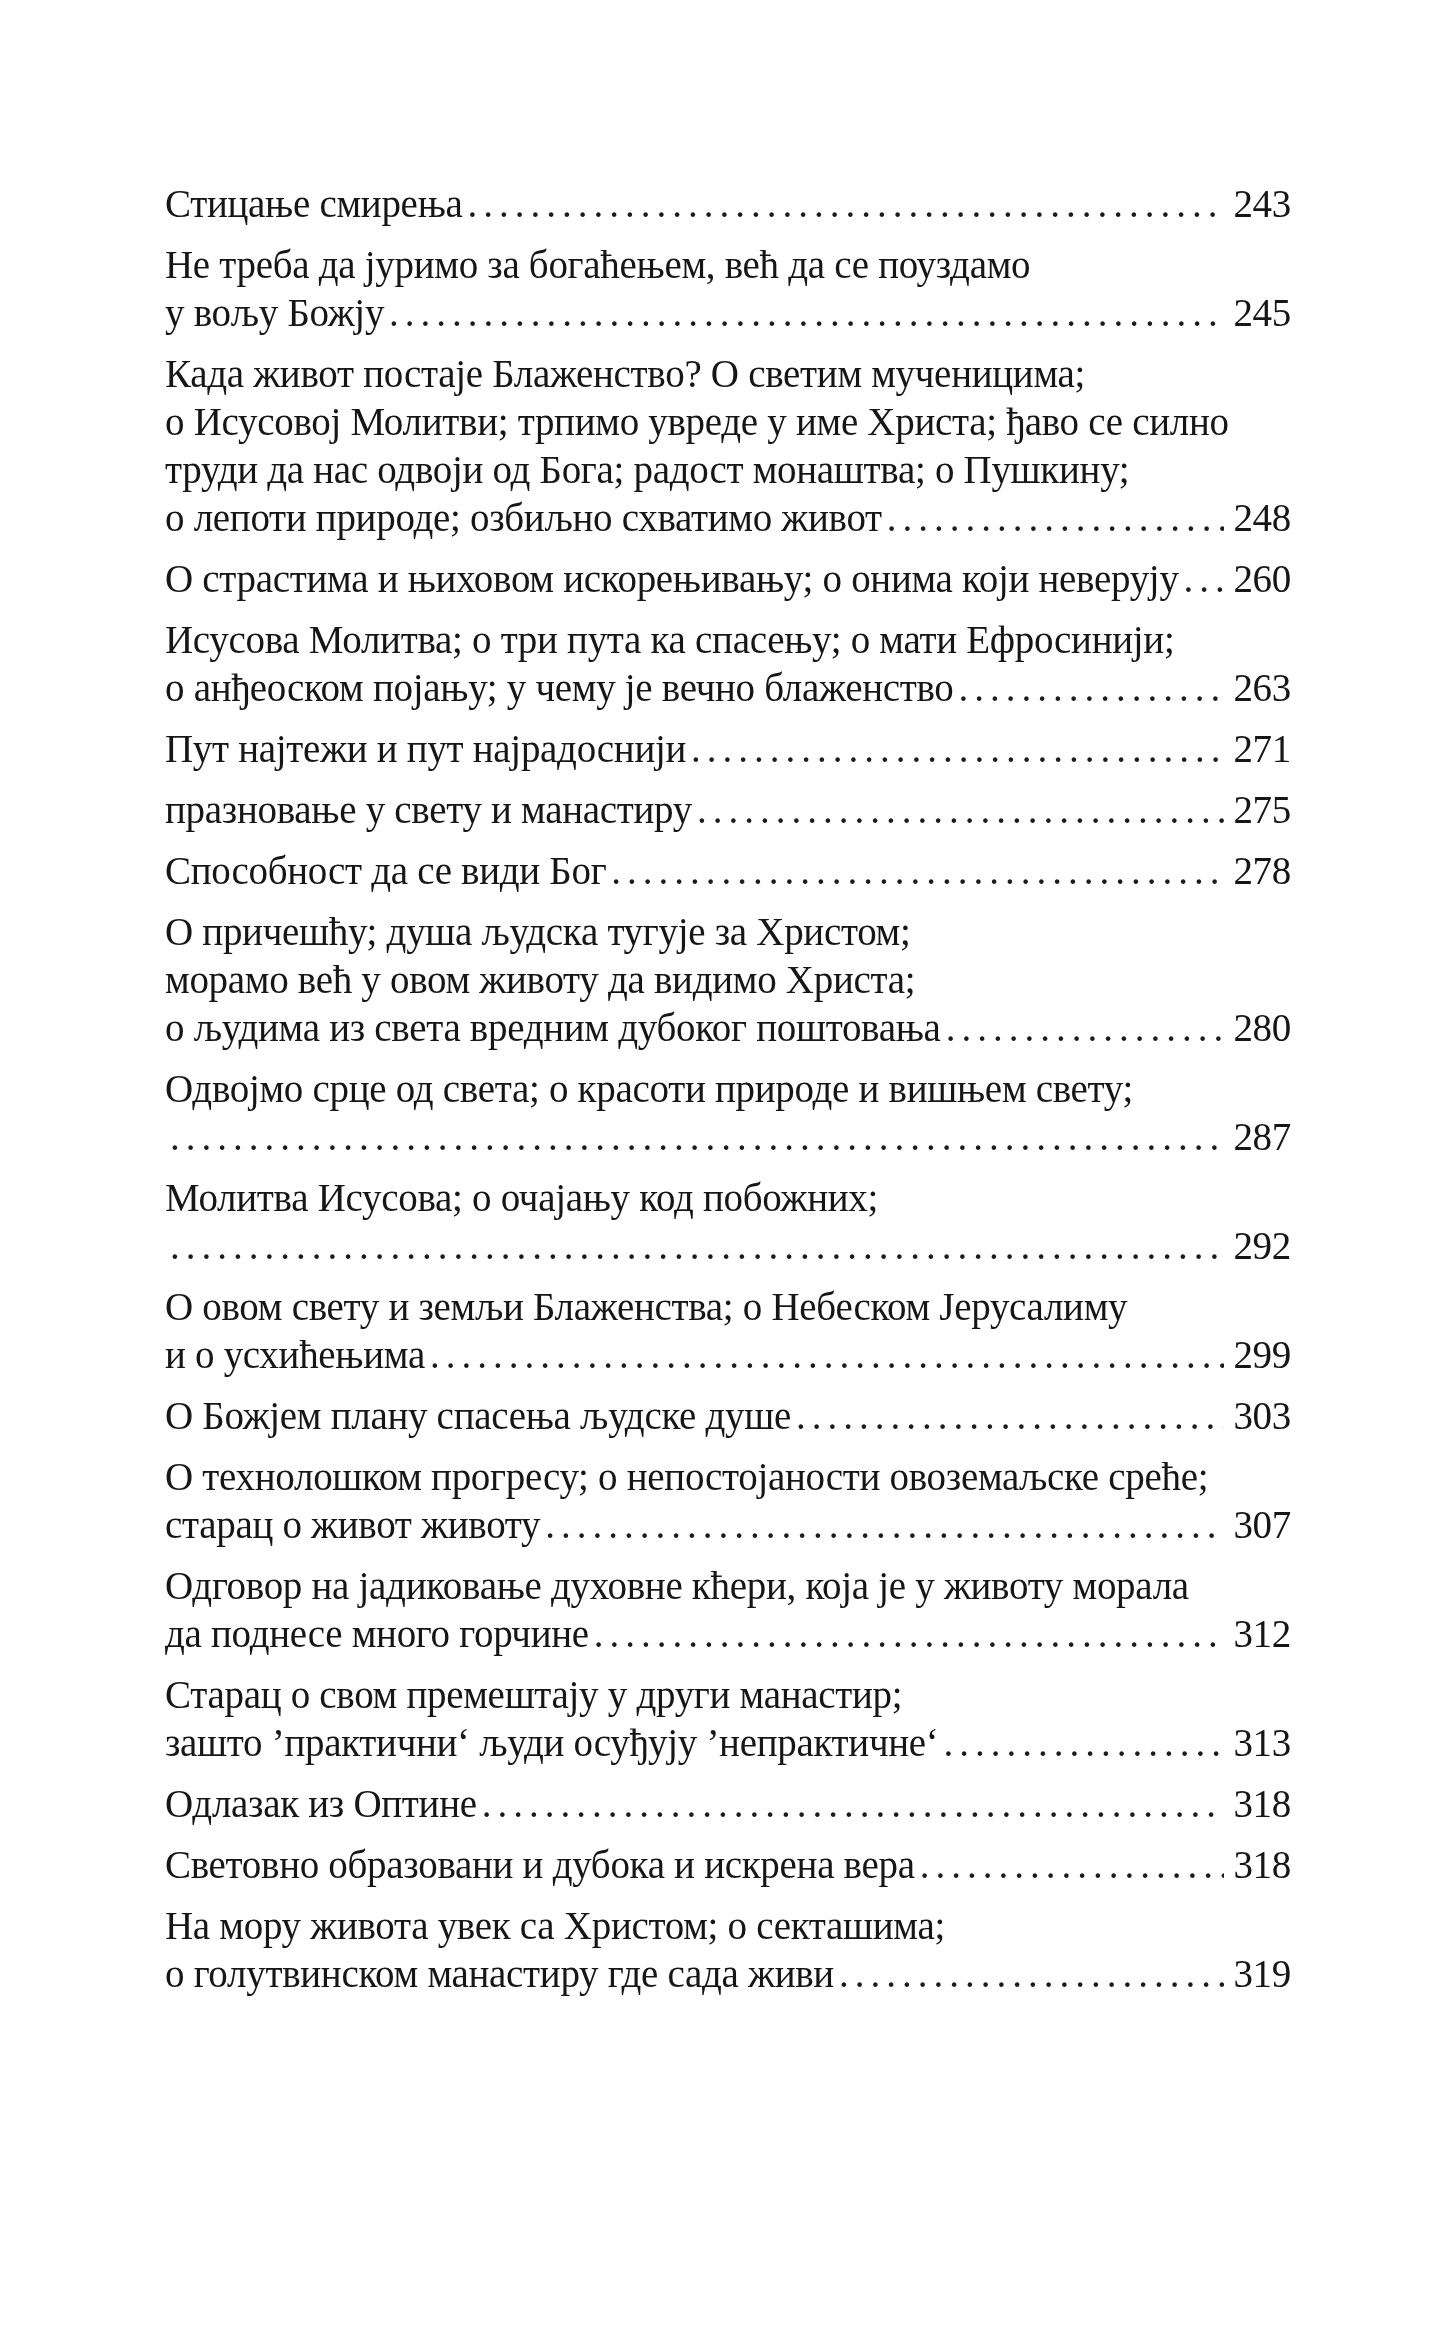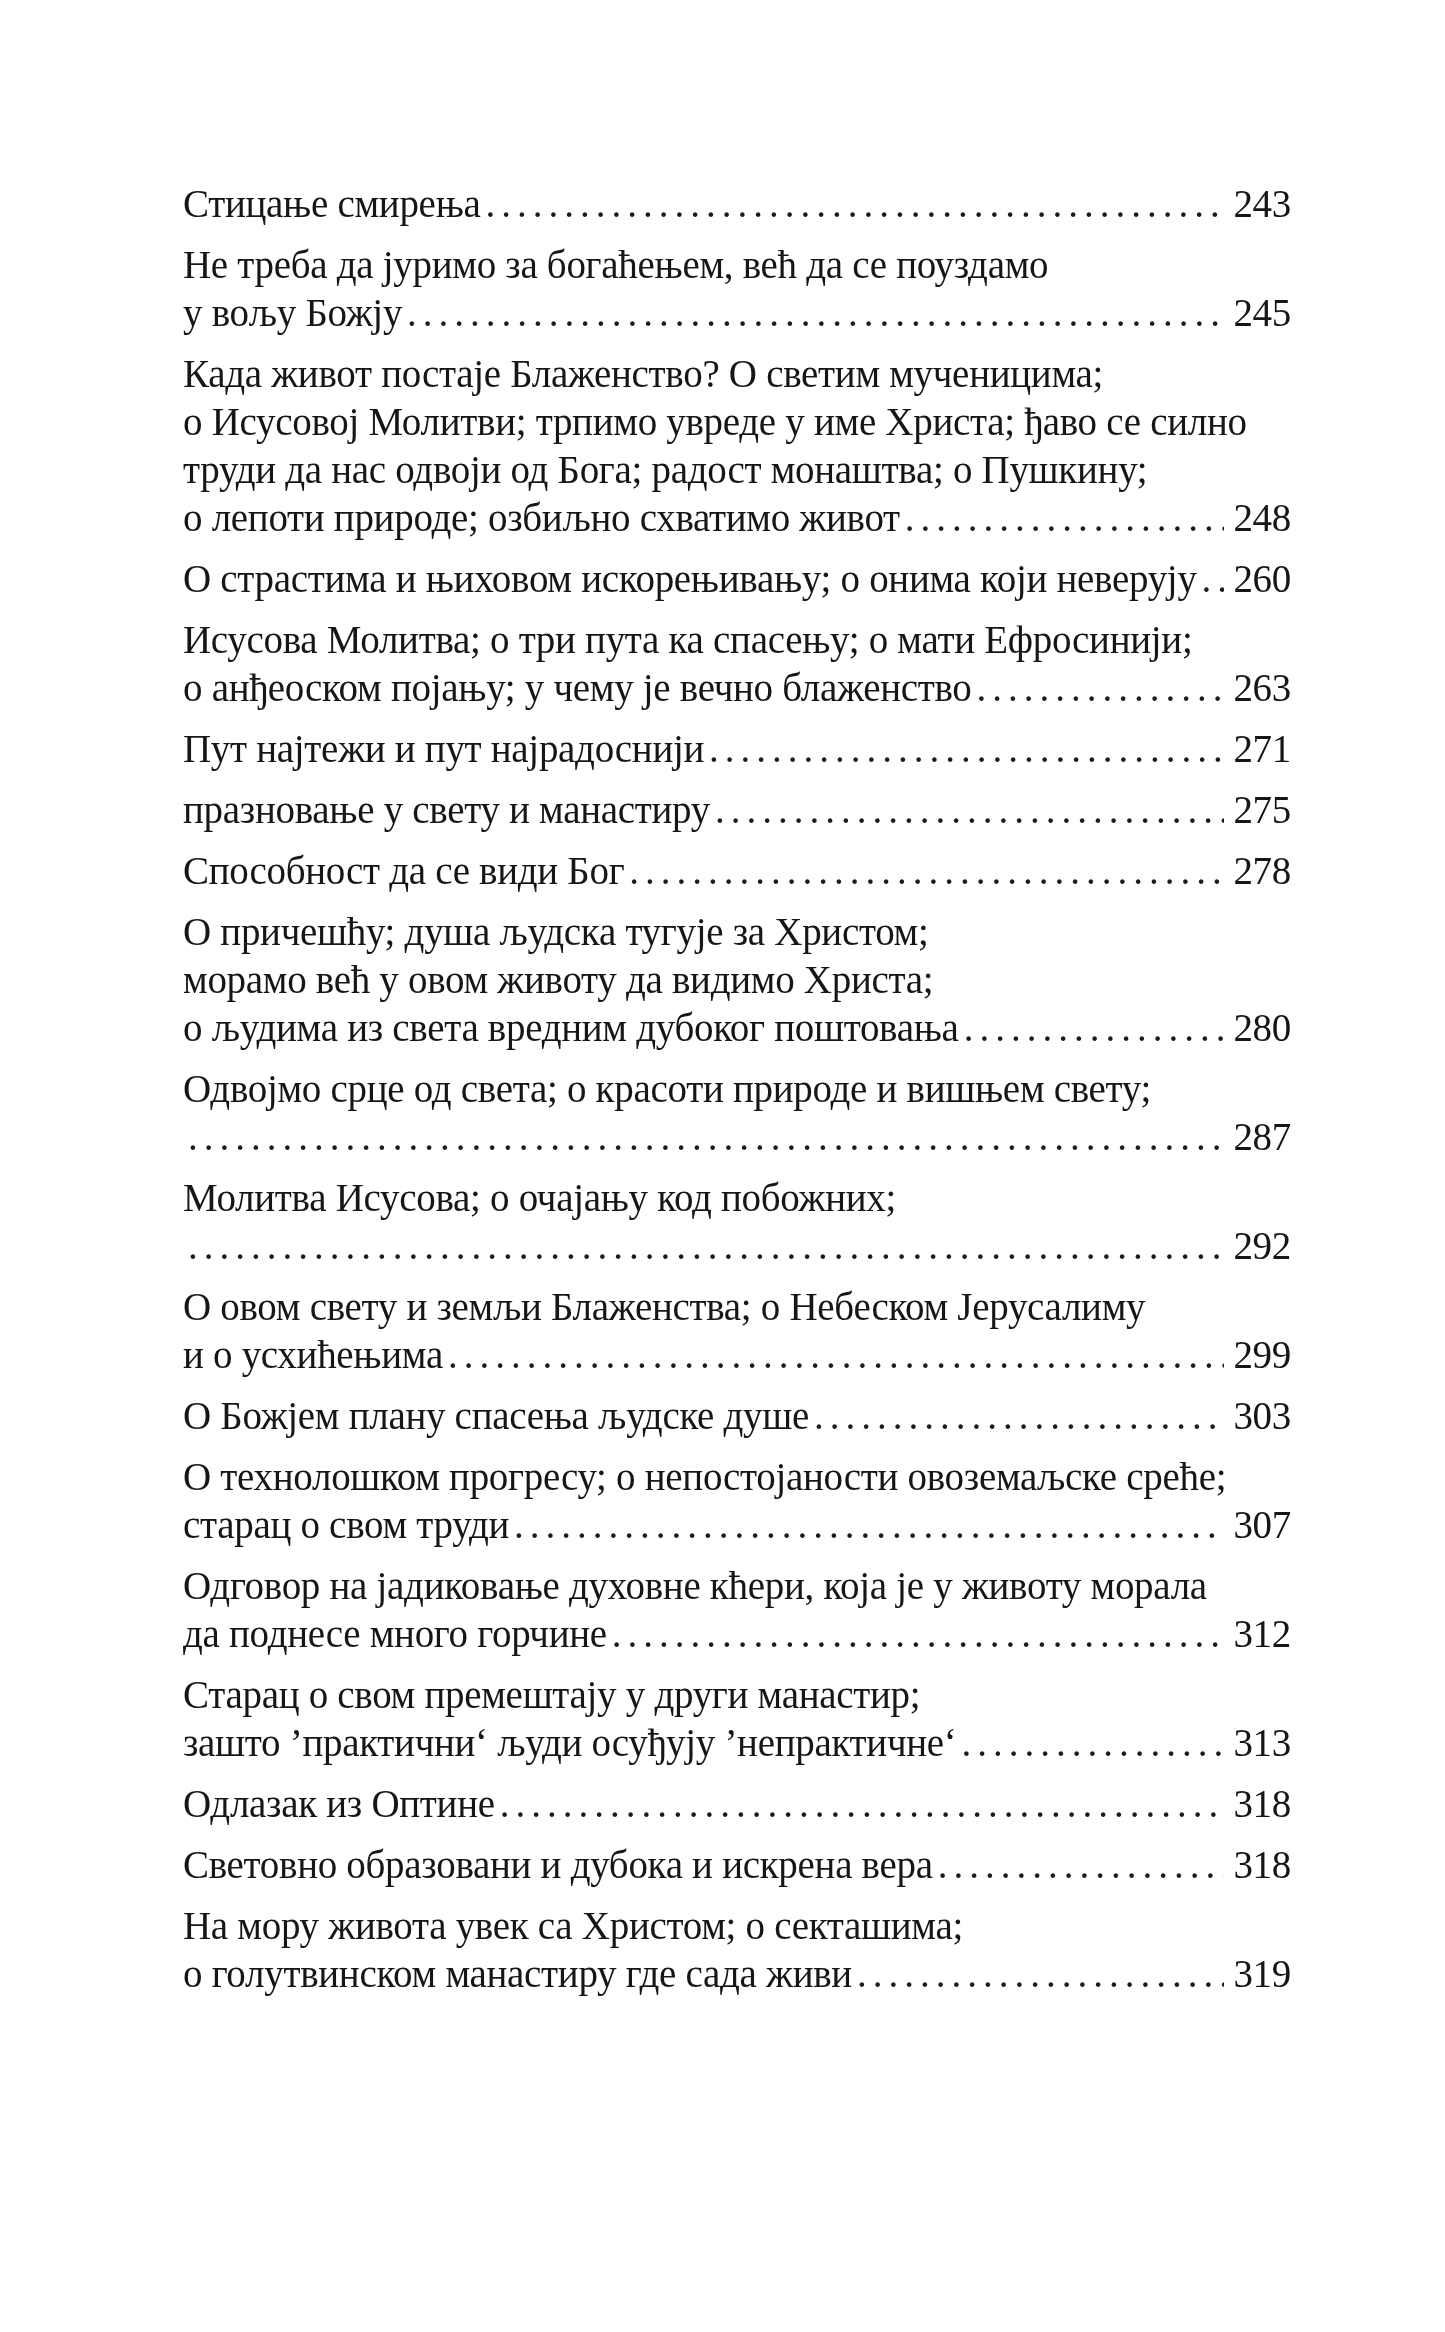--- a/index.html
+++ b/index.html
@@ -20,21 +20,20 @@
     top: 180px;
     width: 1126px;
     color: #161616;
     font-family: "Liberation Serif", "DejaVu Serif", serif;
     font-size: 39px;
     line-height: 48px;
     letter-spacing: -0.3px;
   }
   .toc-entry {
     margin-bottom: 13px;
-    margin-left: 18px;
   }
   .toc-line {
     display: flex;
     align-items: baseline;
     white-space: nowrap;
   }
   .toc-text {
     flex: 0 0 auto;
   }
   .toc-leader {
@@ -198,21 +197,21 @@
       <span class="toc-page">303</span>
     </div>
       </div>
       <div class="toc-entry">
 
   <div class="toc-line">
       <span class="toc-text">О технолошком прогресу; о непостојаности овоземаљске среће;</span>
 
     </div>
         <div class="toc-line">
-      <span class="toc-text">старац о свом труди</span>
+      <span class="toc-text">старац о живот животу</span>
       <span class="toc-leader" aria-hidden="true">................................................................................................................................................................</span>
       <span class="toc-page">307</span>
     </div>
       </div>
       <div class="toc-entry">
 
   <div class="toc-line">
       <span class="toc-text">Одговор на јадиковање духовне кћери, која је у животу морала</span>
 
     </div>

